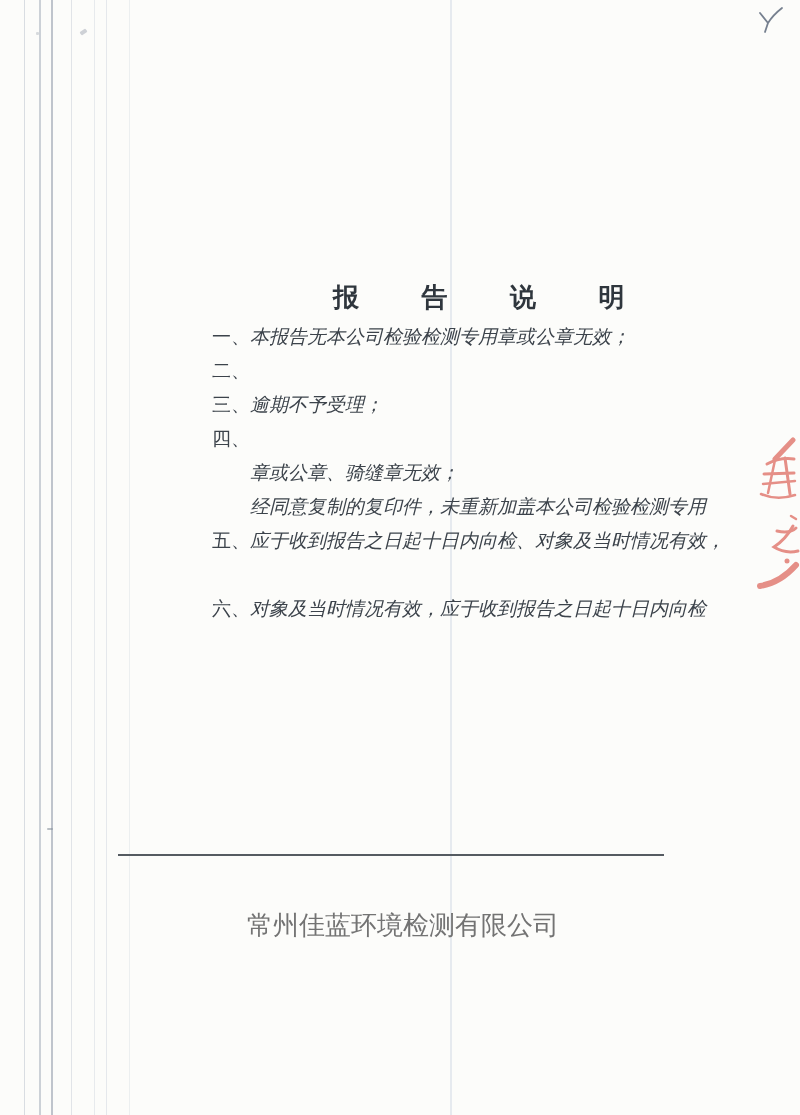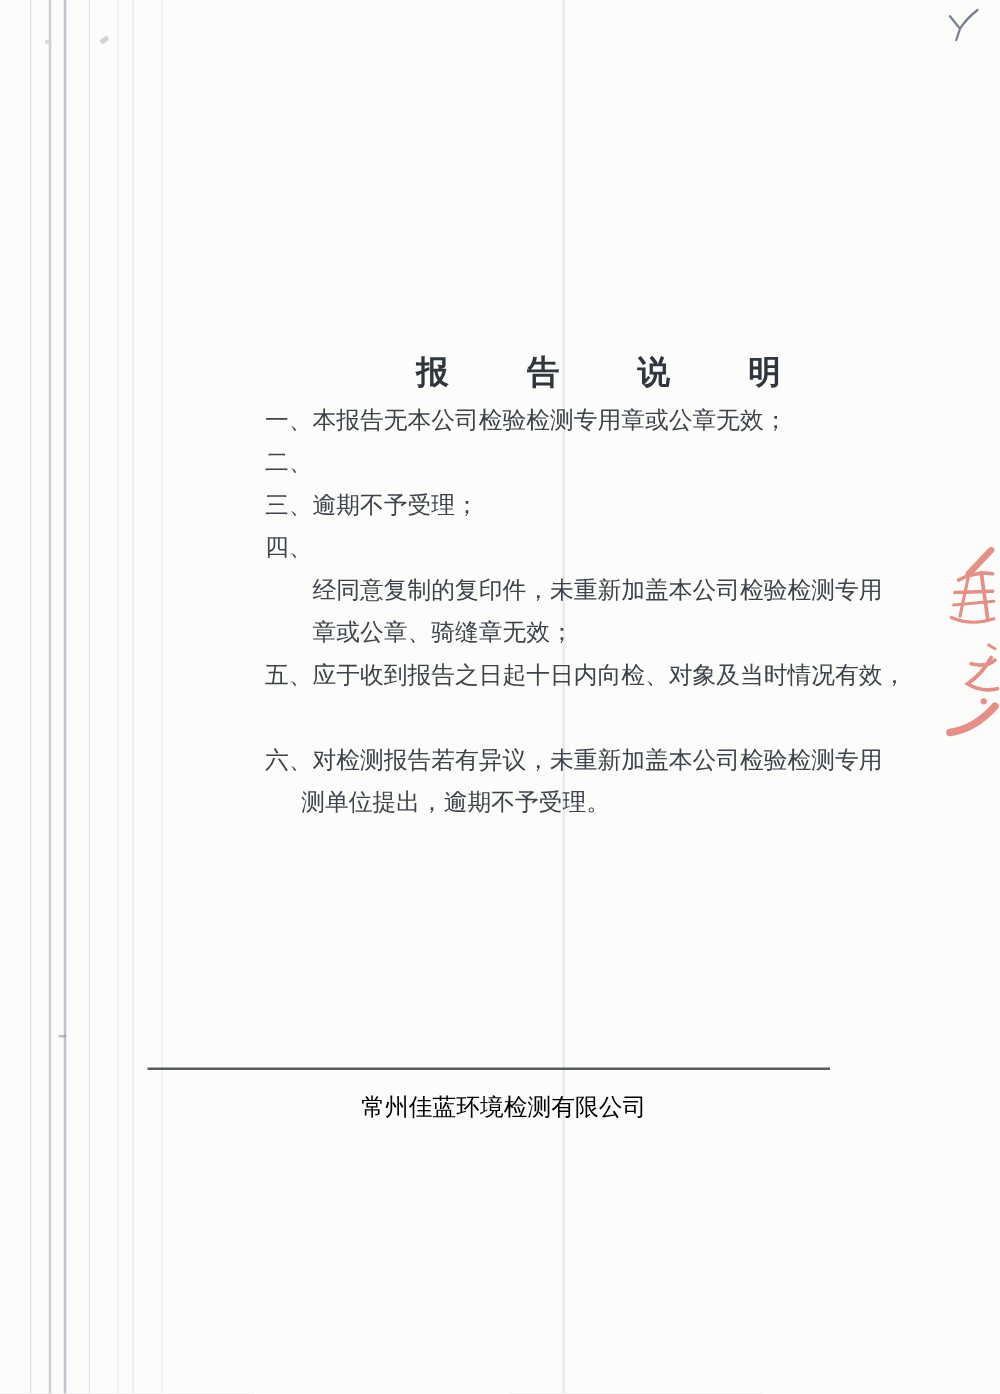--- a/index.html
+++ b/index.html
@@ -35,27 +35,27 @@
   .title{
     position:absolute;left:333px;top:240px;
     font-size:26px;font-weight:bold;letter-spacing:28px;
     white-space:nowrap;color:#2f363d;margin-top:40px;
   }
   
   .notes{position:absolute;left:212px;top:320px;width:510px;}
   .note-line{display:flex;height:34px;line-height:34px;font-size:19px;white-space:nowrap;}
   .note-marker{width:38px;flex:none;}
   .note-line.tight .note-marker{width:29px;}
-  .note-text{flex:none;}
+  .note-text{flex:none;font-style:italic;}
   
   .rule{position:absolute;left:118px;top:854px;width:546px;height:2px;background:#555b61;}
   .company{
-    position:absolute;left:118px;top:874px;width:546px;
-    text-align:center;text-indent:24px;font-size:19px;line-height:26px;
-    color:#000000;
+    position:absolute;left:118px;top:913px;width:546px;
+    text-align:center;text-indent:24px;font-size:26px;line-height:26px;
+    color:#737373;
   }
 </style>
 </head>
 <body>
 
 <div class="page">
 
   <div class="scanline sl-1"></div>
   <div class="scanline sl-2"></div>
   <div class="scanline sl-3"></div>
@@ -102,39 +102,35 @@
     </div>
     <div class="note-line">
       <span class="note-marker">三、</span>
       <span class="note-text">逾期不予受理；</span>
     </div>
     <div class="note-line">
       <span class="note-marker">四、</span>
     </div>
     <div class="note-line">
       <span class="note-marker"></span>
-      <span class="note-text">经同意复制的复印件，未重新加盖本公司检验检测专用</span>
+      <span class="note-text">章或公章、骑缝章无效；</span>
     </div>
     <div class="note-line">
       <span class="note-marker"></span>
-      <span class="note-text">章或公章、骑缝章无效；</span>
+      <span class="note-text">经同意复制的复印件，未重新加盖本公司检验检测专用</span>
     </div>
     <div class="note-line">
       <span class="note-marker">五、</span>
       <span class="note-text">应于收到报告之日起十日内向检、对象及当时情况有效，</span>
     </div>
     <div class="note-line">
       <span class="note-marker"></span>
     </div>
     <div class="note-line">
       <span class="note-marker">六、</span>
-      <span class="note-text">对检测报告若有异议，未重新加盖本公司检验检测专用</span>
-    </div>
-    <div class="note-line tight">
-      <span class="note-marker"></span>
-      <span class="note-text">测单位提出，逾期不予受理。</span>
+      <span class="note-text">对象及当时情况有效，应于收到报告之日起十日内向检</span>
     </div>
   </div>
 
   <div class="rule"></div>
   <div class="company">常州佳蓝环境检测有限公司</div>
 
 </div>
 
 </body></html>

